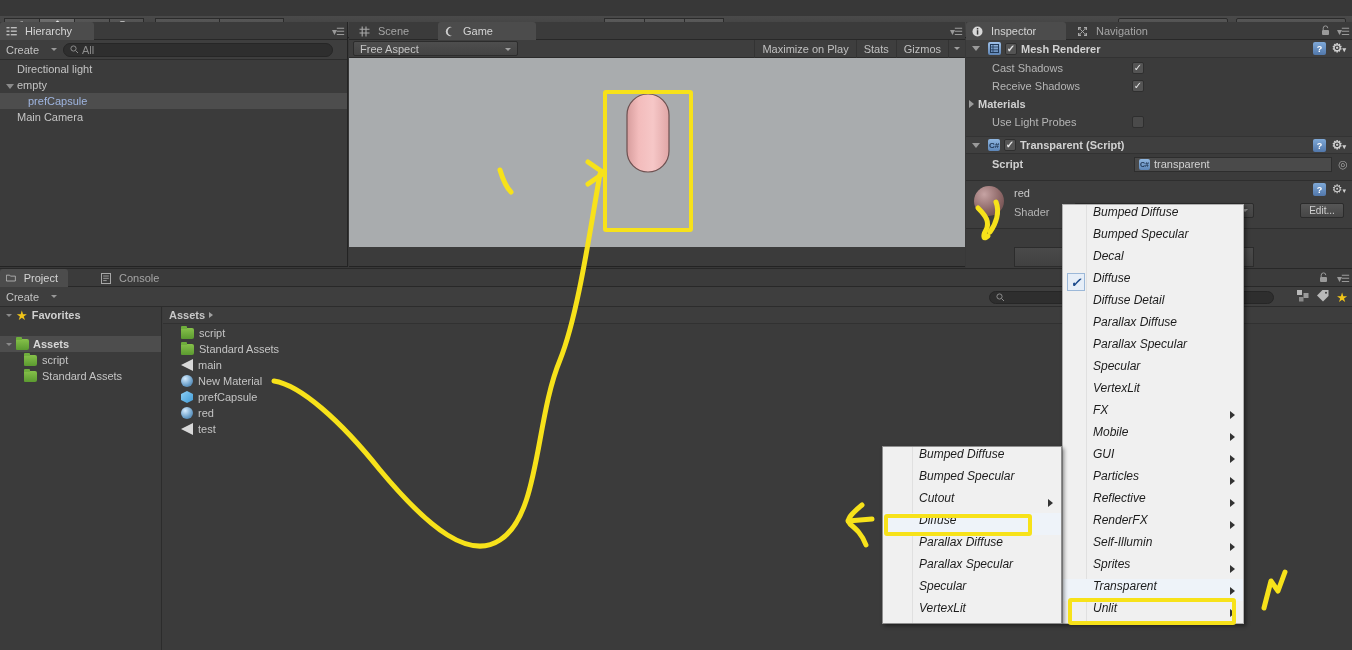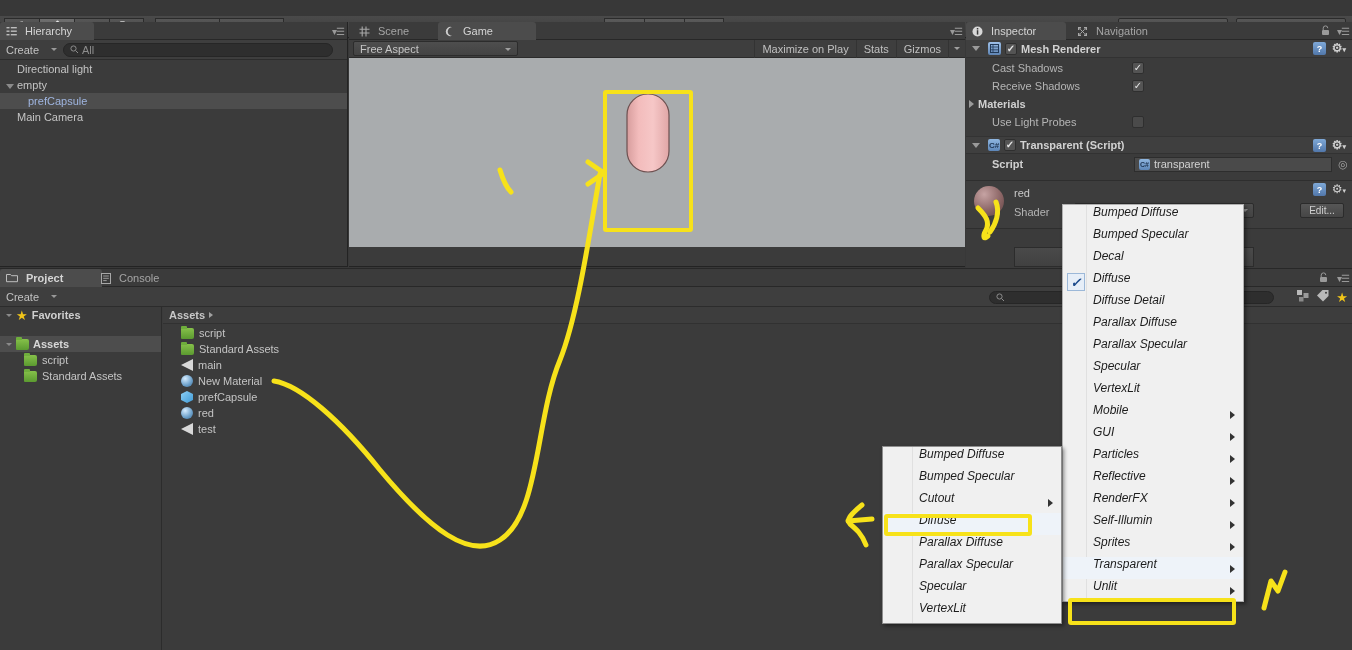--- a/index.html
+++ b/index.html
@@ -562,21 +562,21 @@
       </div>
       <div style="border-top:1px solid #2e2e2e;height:50px;position:relative;background:#3b3b3b;">
         <div style="position:absolute;left:48px;top:18px;width:90px;height:20px;background:linear-gradient(#4a4a4a,#414141);border:1px solid #2c2c2c;"></div>
         <div style="position:absolute;left:228px;top:18px;width:60px;height:20px;background:linear-gradient(#4a4a4a,#414141);border:1px solid #2c2c2c;"></div>
       </div>
     </div>
   </div>
 
   <div id="project">
     <div class="panel-tabbar">
-      <div class="ptab active" style="left:0;width:102px;font-weight:bold;">
+      <div class="ptab active" style="left:0;width:68px;">
         <svg width="12" height="10" viewBox="0 0 12 10">
             <path d="M0.5 1.5h4l1 1.2h6v6h-11z" fill="none" stroke="#bdbdbd" stroke-width="1"></path>
           </svg>
         <span>Project</span>
       </div>
       <div class="ptab" style="left:95px;width:88px;">
         <svg width="10" height="11" viewBox="0 0 10 11">
             <rect x="0.5" y="0.5" width="9" height="10" fill="none" stroke="#a8a8a8" stroke-width="1"></rect>
             <path d="M2.2 3h5.6M2.2 5.3h5.6M2.2 7.6h3.5" stroke="#a8a8a8" stroke-width="0.9"></path>
           </svg>
@@ -705,20 +705,24 @@
     <div class="mitem">
         <span>Parallax Specular</span>
       </div>
     <div class="mitem">
         <span>Specular</span>
       </div>
     <div class="mitem">
         <span>VertexLit</span>
       </div>
     <div class="mitem">
+        <span>FX</span>
+        <span class="arrow"></span>
+      </div>
+    <div class="mitem">
         <span>Mobile</span>
         <span class="arrow"></span>
       </div>
     <div class="mitem">
         <span>GUI</span>
         <span class="arrow"></span>
       </div>
     <div class="mitem">
         <span>Particles</span>
         <span class="arrow"></span>

